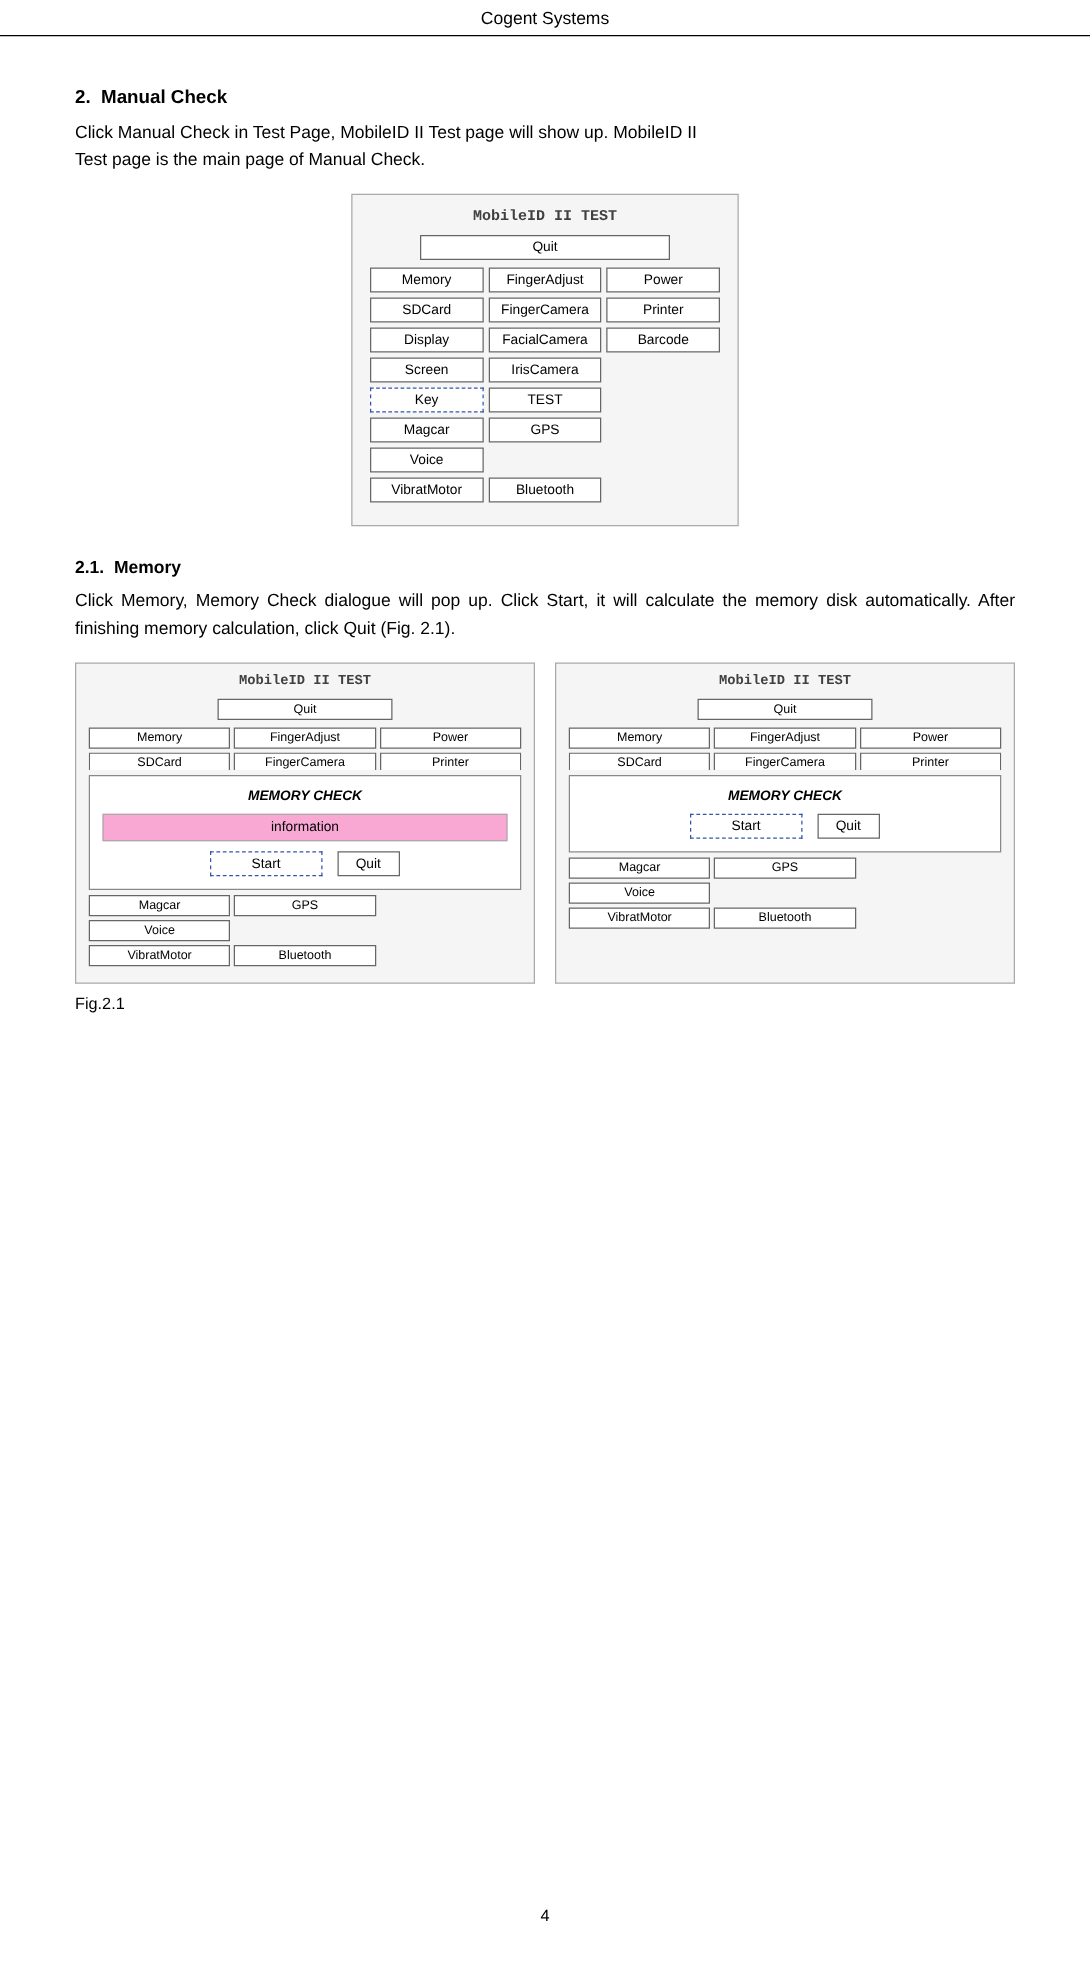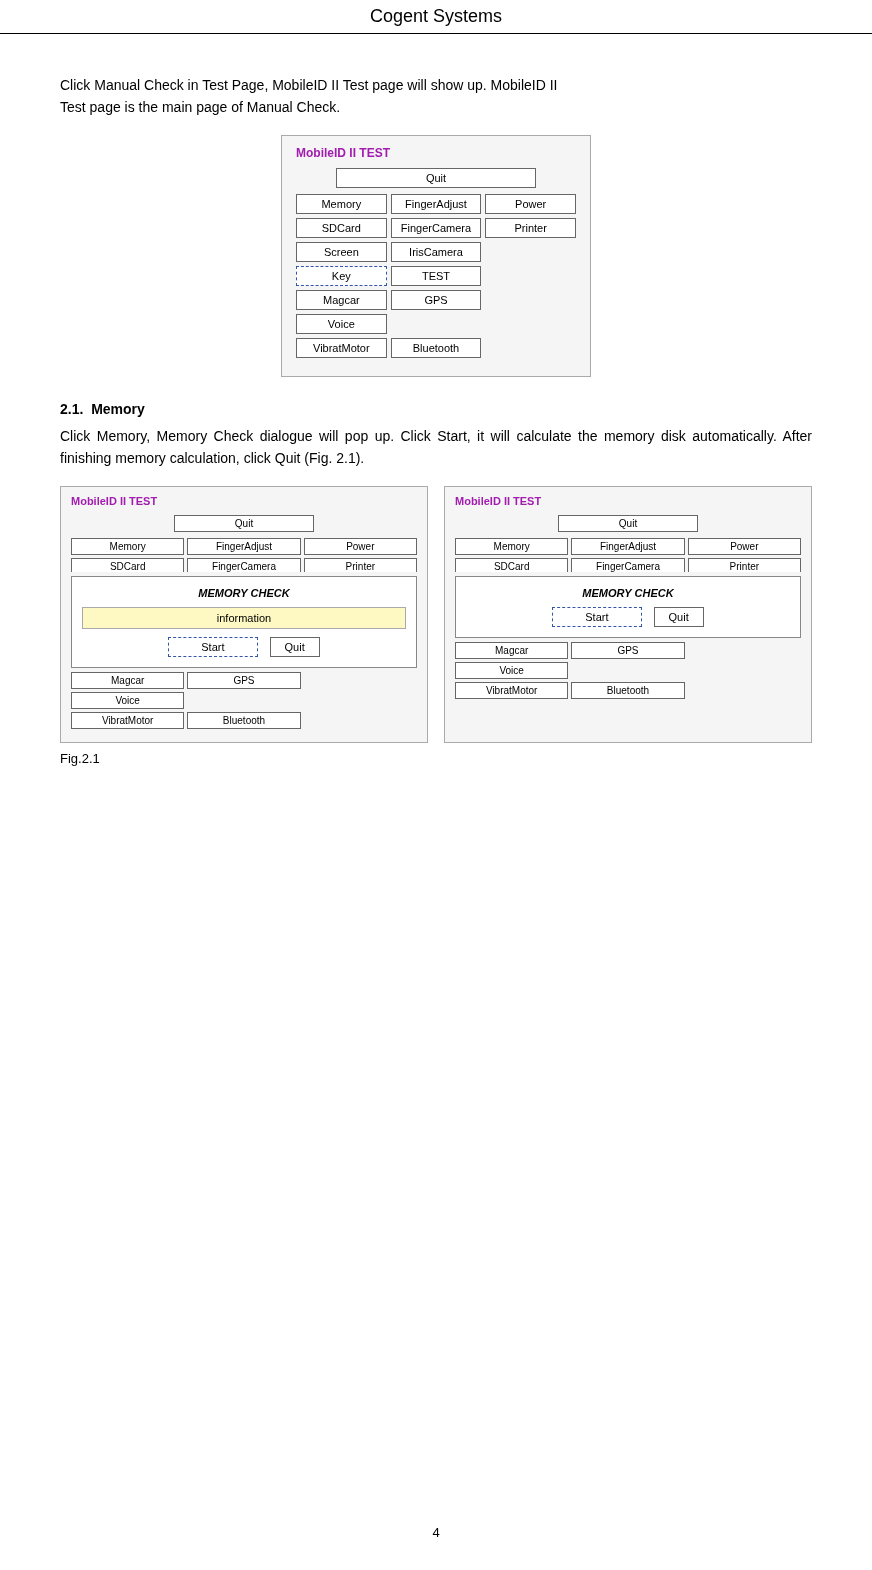--- a/index.html
+++ b/index.html
@@ -8,21 +8,21 @@
       background: #fff;
       color: #000;
       width: 872px;
       min-height: 1570px;
       position: relative;
     }
     .page-header {
       text-align: center;
       padding: 6px 0;
       border-bottom: 1px solid #000;
-      font-size: 18px;
+      font-size: 14px;
     }
     .page-content {
       padding: 40px 60px 40px 60px;
     }
     .section-title {
       font-size: 15px;
       font-weight: bold;
       margin-bottom: 8px;
     }
     .section-body {
@@ -39,25 +39,26 @@
 
     
     .mobileid-panel {
       border: 1px solid #aaa;
       background: #f5f5f5;
       padding: 10px 14px 14px 14px;
       display: inline-block;
       min-width: 310px;
     }
     .mobileid-title {
-      text-align: left;
+      text-align: center;
       font-size: 12px;
       font-weight: bold;
       margin-bottom: 8px;
-      color: #a21caf;
+      color: #404040;
+      font-family: Liberation Mono, monospace;
     }
     .mobileid-quit-row {
       display: flex;
       justify-content: center;
       margin-bottom: 6px;
     }
     .mobileid-btn {
       border: 1px solid #666;
       background: #fff;
       font-size: 11px;
@@ -123,21 +124,21 @@
     }
     .memory-dialog-title {
       text-align: center;
       font-weight: bold;
       font-size: 11px;
       margin-bottom: 8px;
       font-style: italic;
     }
     .memory-info-box {
       border: 1px solid #aaa;
-      background: #fef9c3;
+      background: #f9a8d4;
       text-align: center;
       padding: 4px;
       font-size: 11px;
       margin-bottom: 8px;
     }
     .memory-btns {
       display: flex;
       justify-content: center;
       gap: 12px;
     }
@@ -184,20 +185,23 @@
 </head>
 <body>
 
 <div class="page-header">
   <span>Cogent Systems</span>
 </div>
 
 <div class="page-content">
 
   <div>
+    <div class="section-title">
+      <span>2.</span>&nbsp;&nbsp;<span>Manual Check</span>
+    </div>
     <div class="section-body">
       <span>Click Manual Check in Test Page, MobileID II Test page will show up. MobileID II</span><br>
       <span>Test page is the main page of Manual Check.</span>
     </div>
 
     <div style="display:flex; justify-content:center; margin-bottom:24px;">
       <div class="mobileid-panel">
         <div class="mobileid-title">MobileID II TEST</div>
         <div class="mobileid-quit-row">
           <div class="mobileid-btn quit-btn">Quit</div>
@@ -208,20 +212,25 @@
           <div class="mobileid-btn">FingerAdjust</div>
           <div class="mobileid-btn">Power</div>
         </div>
 
         <div class="mobileid-grid" style="margin-bottom:4px;">
           <div class="mobileid-btn">SDCard</div>
           <div class="mobileid-btn">FingerCamera</div>
           <div class="mobileid-btn">Printer</div>
         </div>
 
+        <div class="mobileid-grid" style="margin-bottom:4px;">
+          <div class="mobileid-btn">Display</div>
+          <div class="mobileid-btn">FacialCamera</div>
+          <div class="mobileid-btn">Barcode</div>
+        </div>
 
         <div class="mobileid-grid" style="margin-bottom:4px;">
           <div class="mobileid-btn">Screen</div>
           <div class="mobileid-btn">IrisCamera</div>
           <div class="mobileid-btn mobileid-empty"></div>
         </div>
 
         <div class="mobileid-grid" style="margin-bottom:4px;">
           <div class="mobileid-btn key-btn">Key</div>
           <div class="mobileid-btn">TEST</div>

